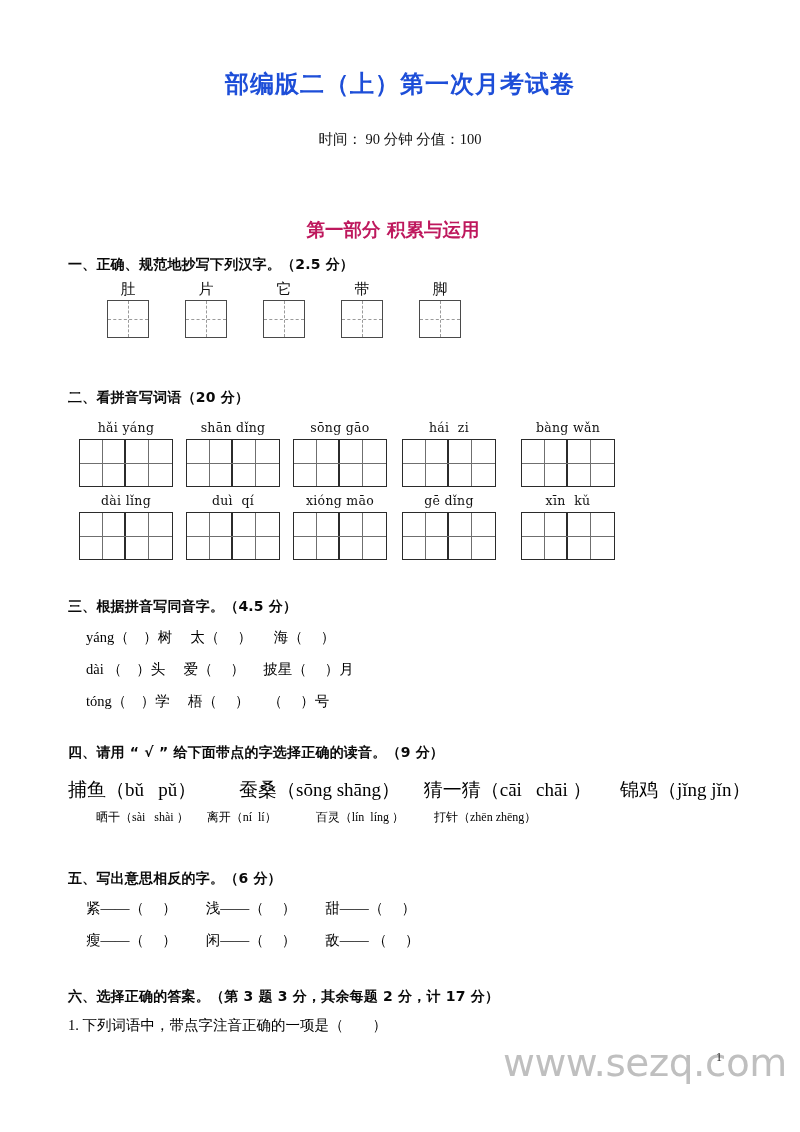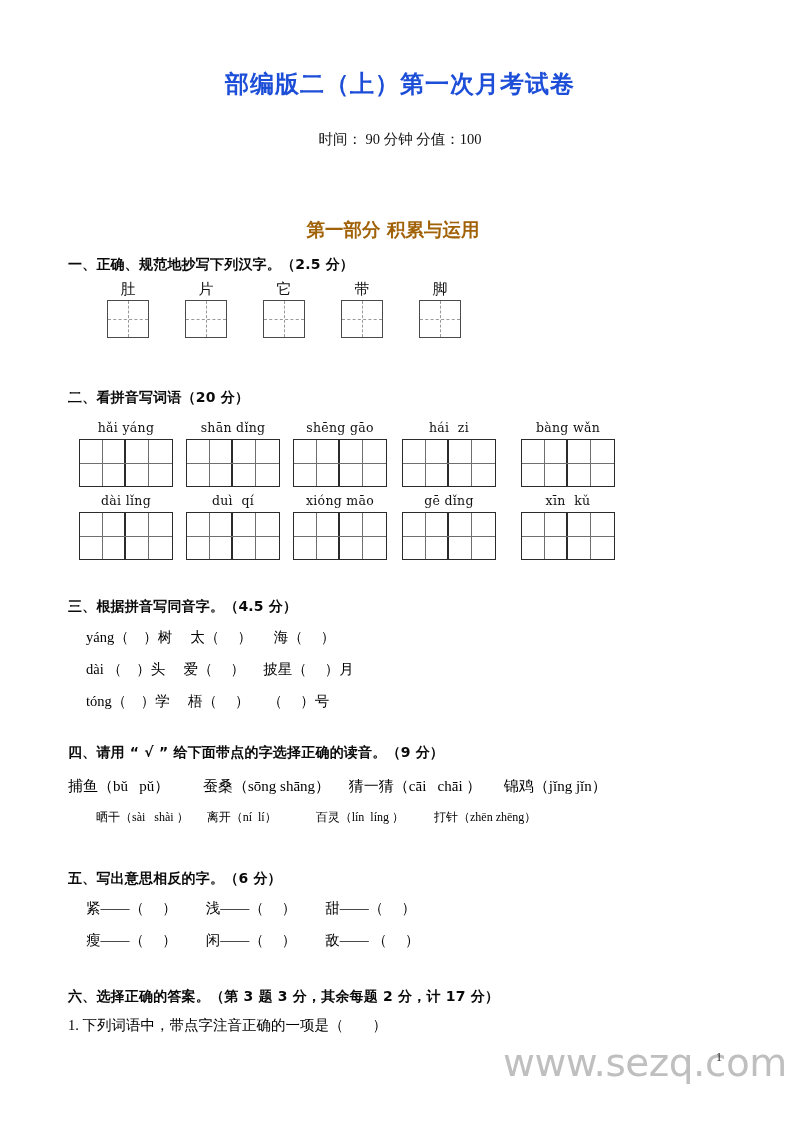--- a/index.html
+++ b/index.html
@@ -52,21 +52,21 @@
     position: absolute;
     left: 0;
     top: 217px;
     width: 692px;
     text-align: center;
     padding-left: 94px;
     box-sizing: border-box;
     font-family: "DejaVu Serif", "Liberation Serif", serif;
     font-weight: bold;
     font-size: 18.5px;
-    color: #a16207;
+    color: #be185d;
   }
 
   
   .q-head {
     position: absolute;
     left: 68px;
     font-family: "DejaVu Sans", "Liberation Sans", sans-serif;
     font-weight: bold;
     font-size: 14px;
     color: #0a0a0a;
@@ -246,21 +246,21 @@
   <div class="grid-block" style="left:185px; top:417px;">
     <div class="grid-pinyin">shān dǐng</div>
     <div class="wgrid">
       <div class="wcell"></div>
       <div class="wcell mid"></div>
       <div class="wcell"></div>
       <div class="wcell"></div>
     </div>
   </div>
   <div class="grid-block" style="left:292px; top:417px;">
-    <div class="grid-pinyin">shēng gāo</div>
+    <div class="grid-pinyin">sōng gāo</div>
     <div class="wgrid">
       <div class="wcell"></div>
       <div class="wcell mid"></div>
       <div class="wcell"></div>
       <div class="wcell"></div>
     </div>
   </div>
   <div class="grid-block" style="left:401px; top:417px;">
     <div class="grid-pinyin">hái  zi</div>
     <div class="wgrid">
@@ -325,21 +325,21 @@
       <div class="wcell"></div>
     </div>
   </div>
 
   <div class="q-head" style="top:598px;">三、根据拼音写同音字。（4.5 分）</div>
   <div class="q-line" style="left:86px; top:628px;">yáng（    ）树     太（     ）      海（     ）</div>
   <div class="q-line" style="left:86px; top:660px;">dài （    ）头     爱（     ）     披星（     ）月</div>
   <div class="q-line" style="left:86px; top:692px;">tóng（    ）学     梧（     ）     （     ）号</div>
 
   <div class="q-head" style="top:744px;">四、请用 “ √ ” 给下面带点的字选择正确的读音。（9 分）</div>
-  <div class="q4-row" style="top:777px; font-size:15px;">捕鱼（bǔ   pǔ）         蚕桑（sōng shāng）     猜一猜（cāi   chāi ）      锦鸡（jǐng jǐn）</div>
+  <div class="q4-row" style="top:777px; font-size:19px;">捕鱼（bǔ   pǔ）         蚕桑（sōng shāng）     猜一猜（cāi   chāi ）      锦鸡（jǐng jǐn）</div>
   <div class="q4-row" style="top:809px; font-size:12px;margin-left:28px;">晒干（sài   shài ）      离开（ní  lí）             百灵（lín  líng ）          打针（zhēn zhēng）</div>
 
   <div class="q-head" style="top:870px;">五、写出意思相反的字。（6 分）</div>
   <div class="q-line" style="left:86px; top:899px;">紧——（     ）        浅——（     ）        甜——（     ）</div>
   <div class="q-line" style="left:86px; top:931px;">瘦——（     ）        闲——（     ）        敌—— （     ）</div>
 
   <div class="q-head" style="top:988px;">六、选择正确的答案。（第 3 题 3 分，其余每题 2 分，计 17 分）</div>
   <div class="q-line" style="left:68px; top:1016px;text-align:right;">1. 下列词语中，带点字注音正确的一项是（        ）</div>
 
   <div class="watermark">www.sezq.com</div>

